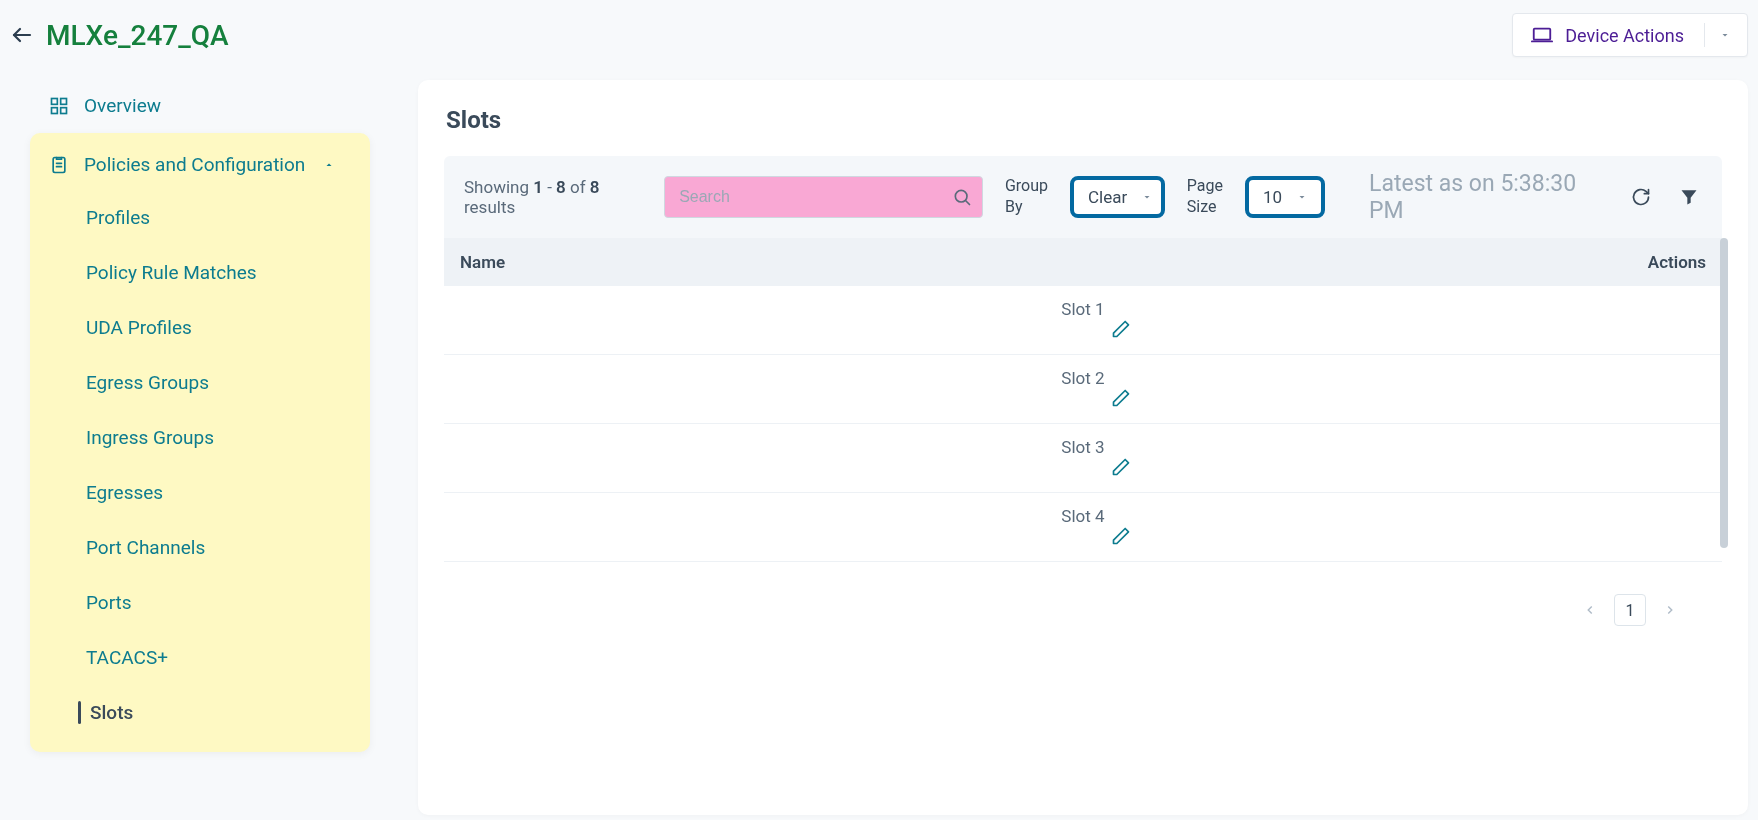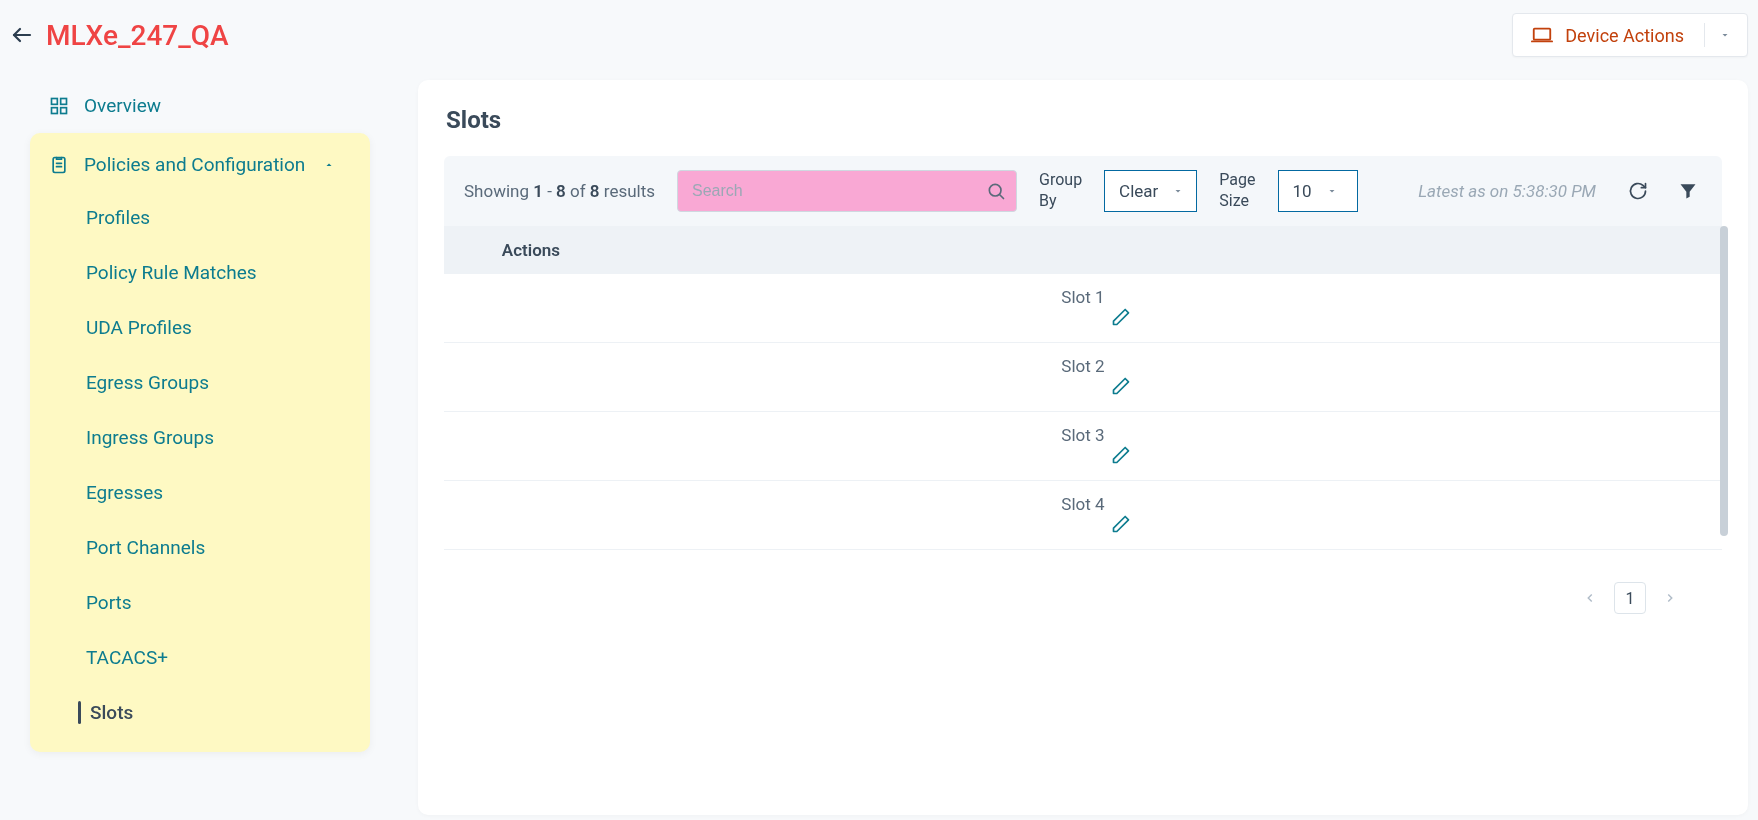--- a/index.html
+++ b/index.html
@@ -27,31 +27,31 @@
   }
   .back-arrow {
     width: 24px; height: 24px;
     display: flex; align-items: center; justify-content: center;
     cursor: pointer;
     color: #2c3e50;
   }
   .page-title {
     font-size: 28px;
     font-weight: 500;
-    color: #ef4444;
+    color: #15803d;
   }
   .device-actions-btn {
     display: flex;
     align-items: center;
     background: #fff;
     border: 1px solid #e4e8ed;
     border-radius: 4px;
     height: 44px;
     padding: 0 0 0 18px;
-    color: #c2410c;
+    color: #4c1d95;
     font-size: 18px;
     cursor: pointer;
     box-shadow: 0 1px 2px rgba(0,0,0,0.03);
   }
   .device-actions-btn .da-icon { margin-right: 12px; }
   .device-actions-btn .da-sep {
     width: 1px; height: 24px; background: #e4e8ed;
     margin: 0 14px 0 20px;
   }
   .device-actions-btn .da-caret {
@@ -171,33 +171,33 @@
   .toolbar-label {
     color: #3a4a5a;
     font-size: 16px;
     line-height: 1.3;
     white-space: pre-line;
   }
   .select-ctl {
     display: flex;
     align-items: center;
     background: #fff;
-    border: 1px solid #0369a1;
-    border-radius: 0;
+    border: 4px solid #0369a1;
+    border-radius: 8px;
     height: 42px;
     padding: 0 12px 0 14px;
     gap: 14px;
     font-size: 17px;
     color: #3a4a5a;
     cursor: pointer;
     min-width: 80px;
   }
   .select-ctl .sc-caret { color: #7a8a9a; }
   .toolbar-spacer { flex: 1; }
-  .latest-text { color: #9aa8b5; font-size: 17px; margin-right: 6px; font-style: italic; }
+  .latest-text { color: #9aa8b5; font-size: 23px; margin-right: 6px; }
   .icon-btn {
     width: 28px; height: 28px;
     display: flex; align-items: center; justify-content: center;
     cursor: pointer;
     color: #3a4a5a;
   }
 
   
   .table-wrap {
     margin: 0 26px;
@@ -400,20 +400,21 @@
       <div class="icon-btn">
         <svg width="20" height="20" viewBox="0 0 24 24" fill="currentColor">
             <path d="M3 4h18l-7 9v6l-4 2v-8z"></path>
           </svg>
       </div>
     </div>
 
     <div class="table-wrap">
       <div class="scroll-hint"></div>
       <div class="table-head">
+        <div class="col-name">Name</div>
         <div class="col-actions">Actions</div>
       </div>
       <div class="table-body" id="table-body">
           <div class="table-row">
             <div class="col-name">Slot 1</div>
             <div class="col-actions">
               <span class="edit-icon">
                 <svg width="20" height="20" viewBox="0 0 24 24" fill="none" stroke="currentColor" stroke-width="2" stroke-linecap="round" stroke-linejoin="round">
                   <path d="M17 3l4 4L7 21H3v-4z"></path>
                 </svg>

